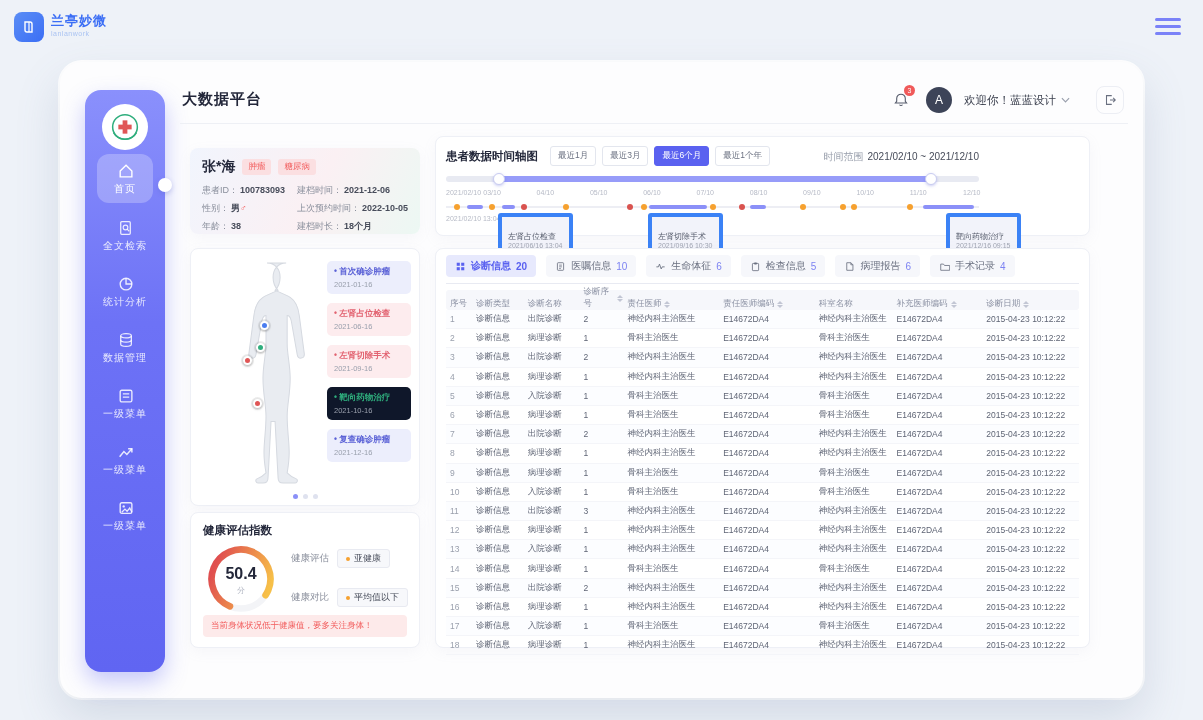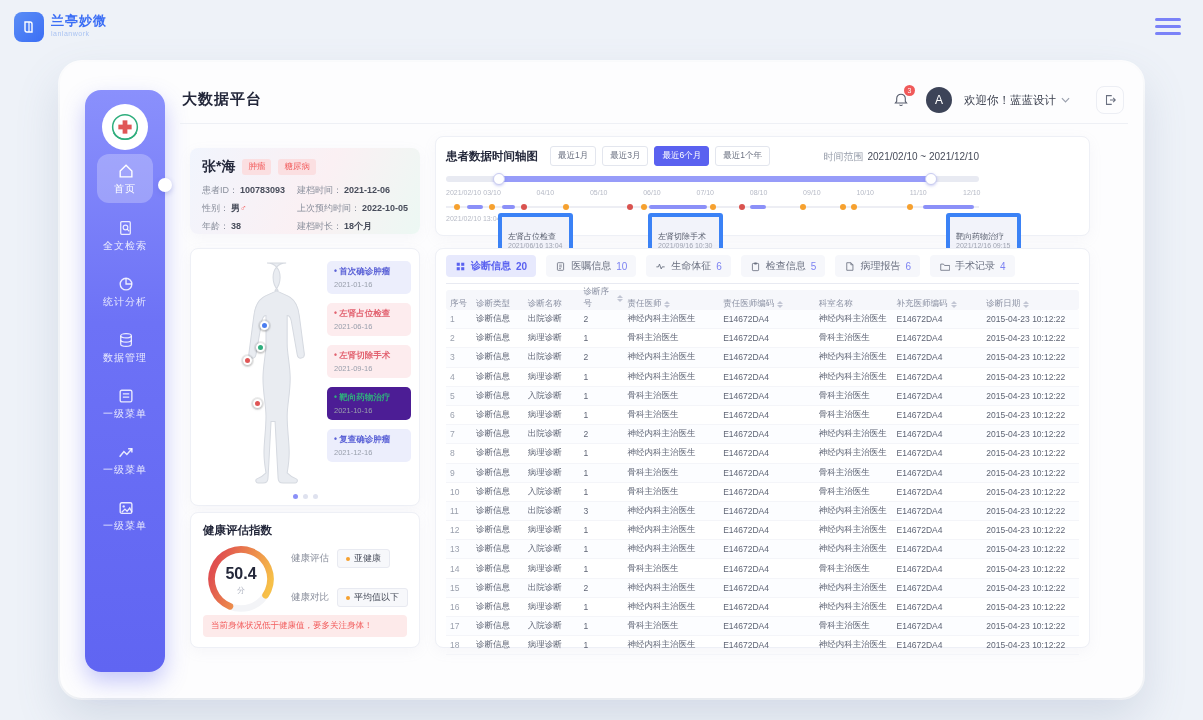--- a/index.html
+++ b/index.html
@@ -57,21 +57,21 @@
   
   .bodycard { left:130px; top:186px; width:230px; height:258px; padding:8px; }
   .figure { position:absolute; left:12px; top:10px; width:128px; height:232px; }
   .bdot { position:absolute; width:9px; height:9px; border-radius:50%; border:2px solid #fff; box-shadow:0 0 0 2px rgba(0,0,0,.07), 0 1px 3px rgba(0,0,0,.25); }
   .annos { position:absolute; right:8px; top:12px; width:84px; display:flex; flex-direction:column; gap:9px; }
   .anno { border-radius:5px; padding:5px 7px; cursor:pointer; }
   .anno .t { font-size:8.5px; font-weight:bold; white-space:nowrap; }
   .anno .d { font-size:7.5px; color:#9aa0ad; margin-top:2px; }
   .anno.purple { background:#eceefc; } .anno.purple .t { color:#5a61d6; }
   .anno.pink { background:#fdecee; } .anno.pink .t { color:#e26270; }
-  .anno.green { background:#4c1d95; } .anno.green .t { color:#2fae7d; }
+  .anno.green { background:#0f172a; } .anno.green .t { color:#2fae7d; }
   .pager { position:absolute; left:0; right:0; bottom:6px; display:flex; justify-content:center; gap:5px; }
   .pager i { width:5px; height:5px; border-radius:50%; background:#dfe2ef; cursor:pointer; }
   .pager i.on { background:#8b90f8; }
 
   
   .health { left:130px; top:450px; width:230px; height:136px; padding:10px 12px; }
   .h-title { font-size:11.5px; font-weight:bold; color:#23273a; }
   .gauge { position:absolute; left:12px; top:28px; width:76px; height:76px; }
   .gauge .num { position:absolute; left:0; top:24px; width:76px; text-align:center; font-size:16px; font-weight:bold; color:#23273a; }
   .gauge .un { position:absolute; left:0; top:44px; width:76px; text-align:center; font-size:8px; color:#b0b5c2; }

